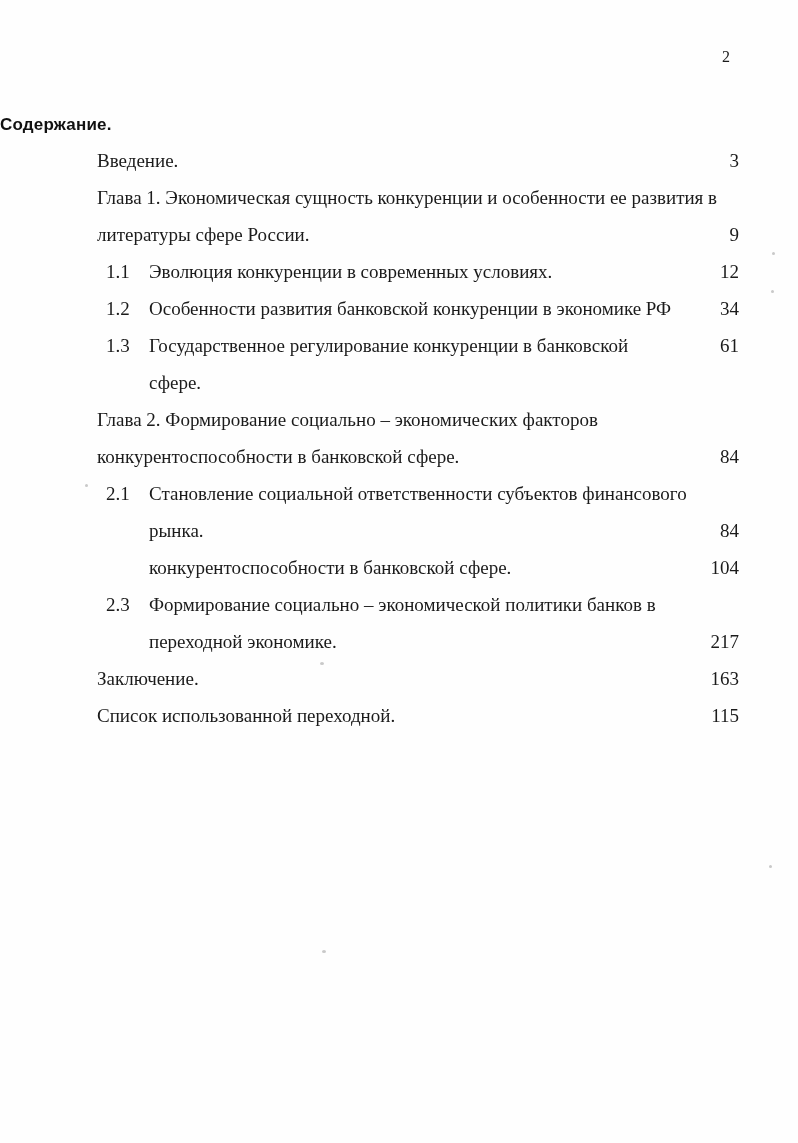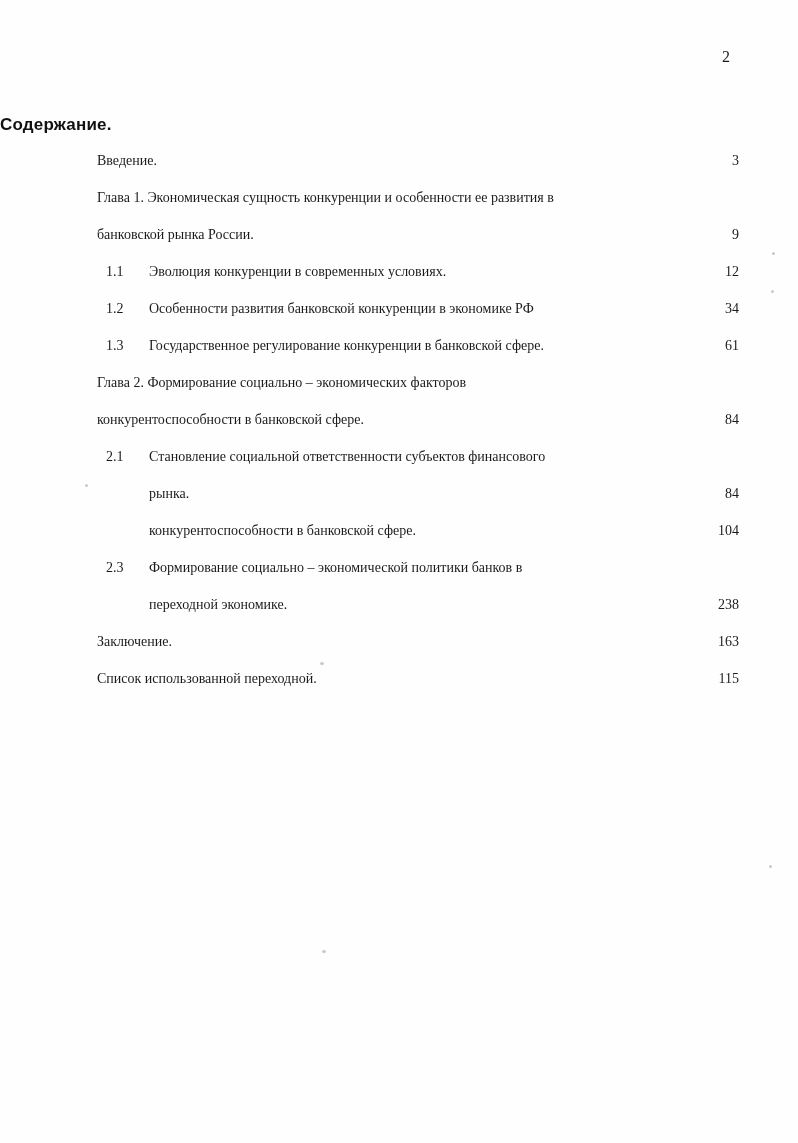--- a/index.html
+++ b/index.html
@@ -37,21 +37,21 @@
   }
   .toc {
     position: absolute;
     top: 142px;
     left: 97px;
     width: 642px;
   }
   .toc-entry {
     display: flex;
     align-items: flex-start;
-    font-size: 14px;
+    font-size: 19px;
     line-height: 37px;
     color: #1b1b1b;
   }
   .toc-entry .num {
     flex: 0 0 52px;
     padding-left: 9px;
     box-sizing: border-box;
   }
   .toc-entry.lvl1 .text {
     flex: 1 1 auto;
@@ -118,21 +118,21 @@
     <div class="toc-entry lvl1">
       <span class="text">Введение.</span>
       <span class="page">3</span>
     </div>
 
     <div class="toc-entry wrap">
       <div class="row">
         <span class="lead">Глава 1. Экономическая сущность конкуренции и особенности ее развития в</span>
       </div>
       <div class="row">
-        <span class="lead">банковской рынка России.</span>
+        <span class="lead">литературы сфере России.</span>
         <span class="page">9</span>
       </div>
     </div>
 
     <div class="toc-entry lvl2">
       <span class="num">1.1</span>
       <span class="text">Эволюция конкуренции в современных условиях.</span>
       <span class="page">12</span>
     </div>
 
@@ -176,21 +176,21 @@
       </div>
     </div>
 
     <div class="toc-entry wrap">
       <div class="row">
         <span class="num">2.3</span>
         <span class="lead">Формирование социально – экономической политики банков в</span>
       </div>
       <div class="row indent2">
         <span class="lead">переходной экономике.</span>
-        <span class="page">238</span>
+        <span class="page">217</span>
       </div>
     </div>
 
     <div class="toc-entry lvl1">
       <span class="text">Заключение.</span>
       <span class="page">163</span>
     </div>
 
     <div class="toc-entry lvl1">
       <span class="text">Список использованной переходной.</span>

